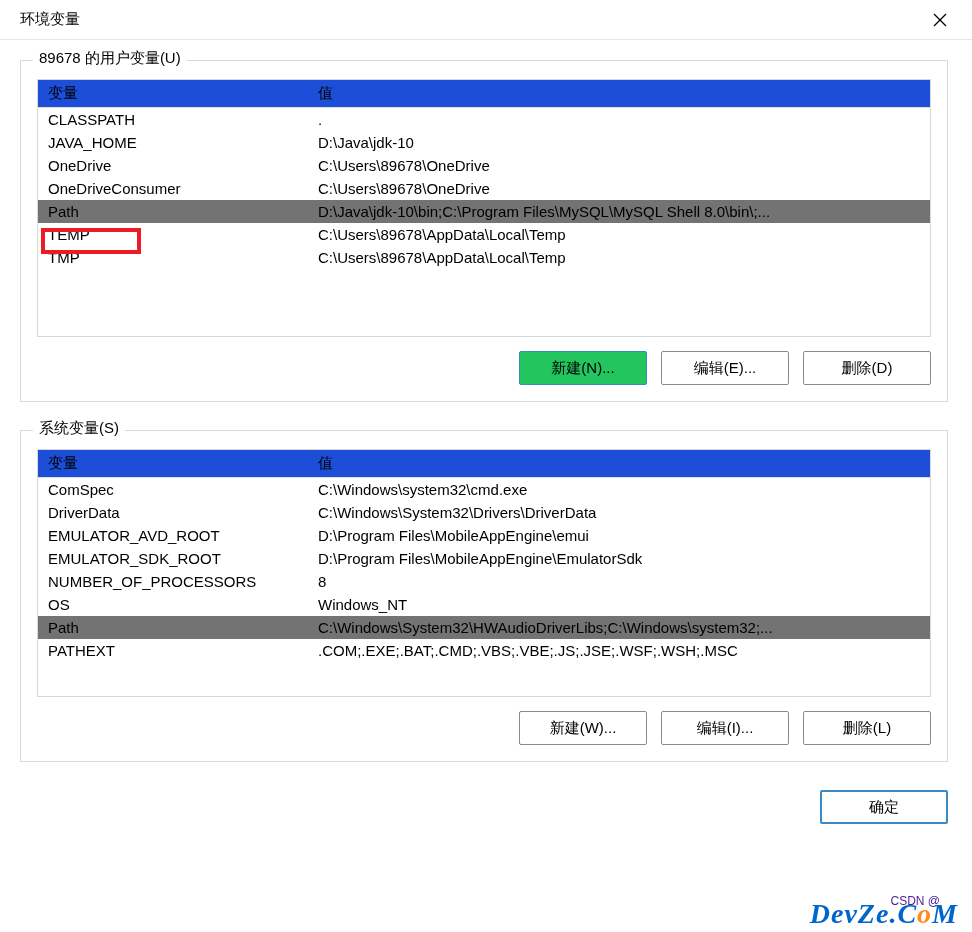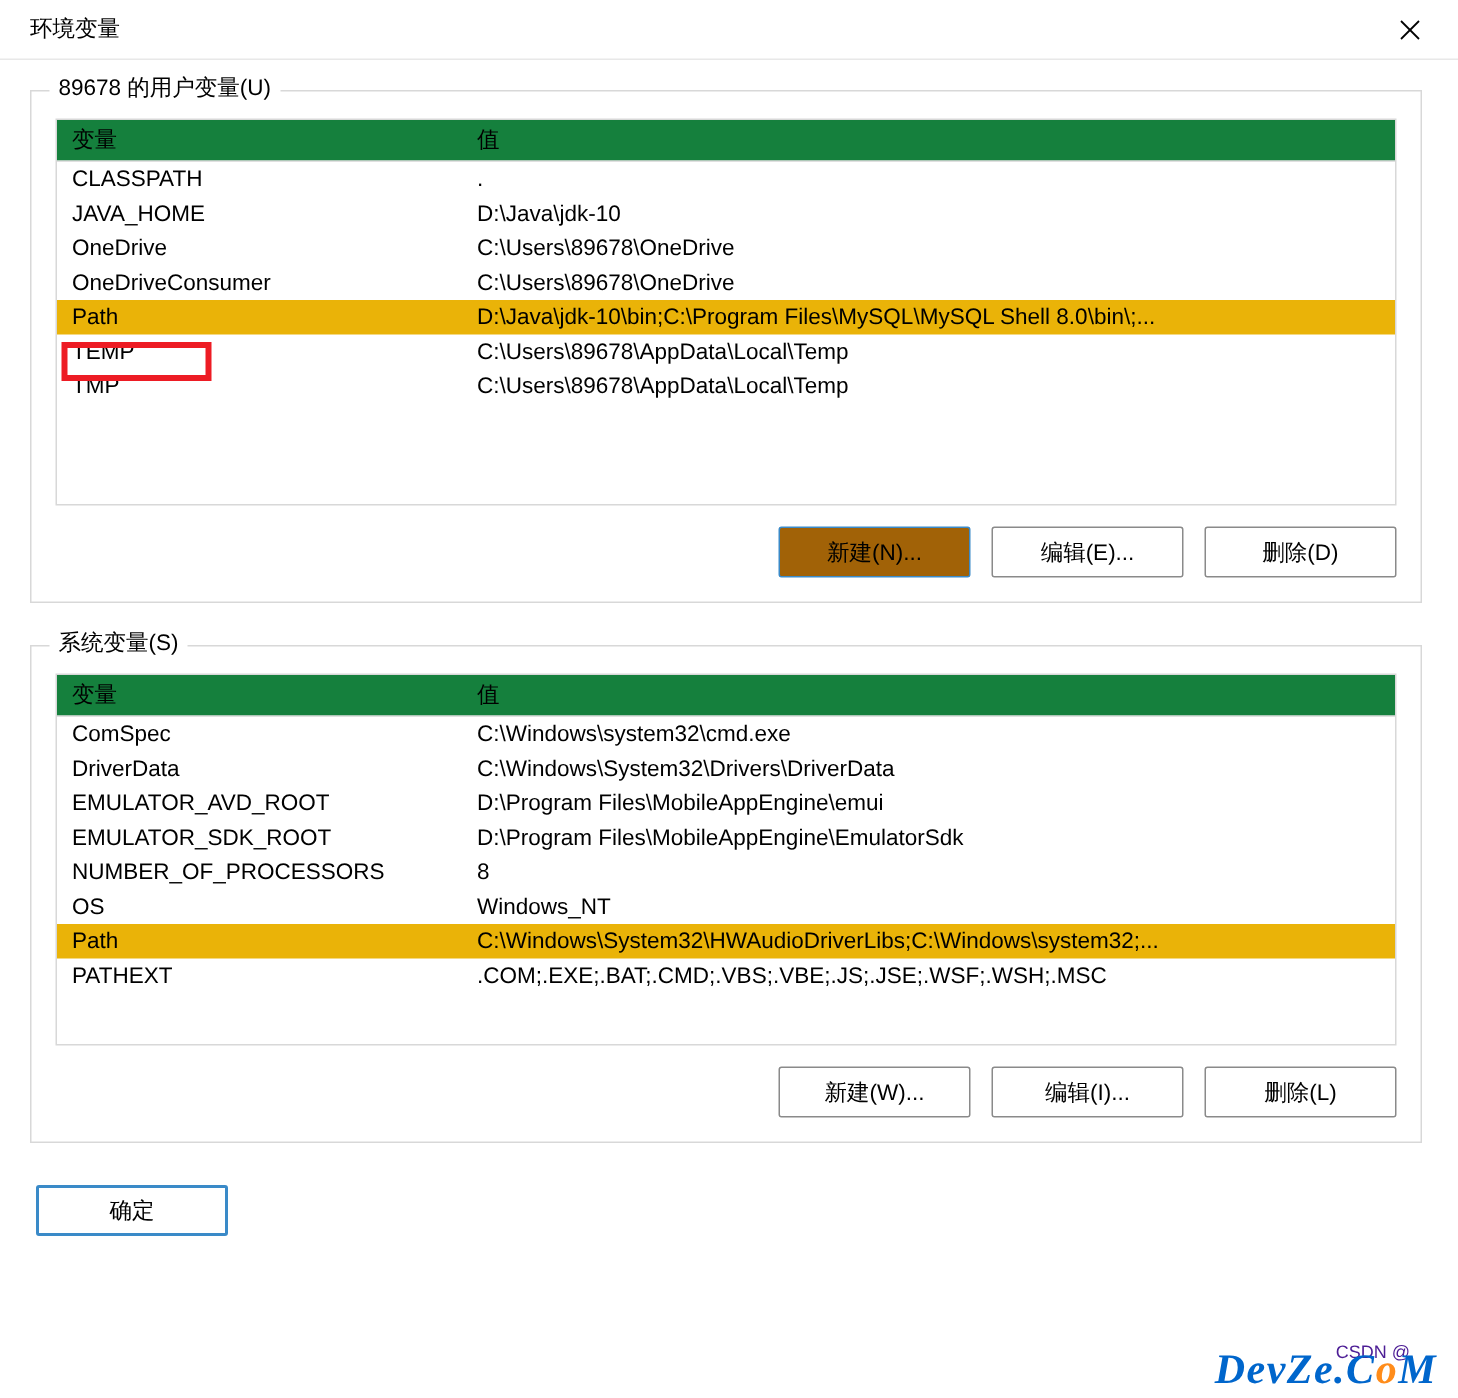--- a/index.html
+++ b/index.html
@@ -49,31 +49,31 @@
 }
 .table-wrap.sys { height: 248px; overflow-y: scroll; }
 .table-wrap.sys::-webkit-scrollbar { width: 18px; }
 .table-wrap.sys::-webkit-scrollbar-track { background: #f4f4f4; }
 .table-wrap.sys::-webkit-scrollbar-thumb { background: #888; border: 4px solid #f4f4f4; }
 table { width: 100%; border-collapse: collapse; table-layout: fixed; }
 th {
   text-align: left;
   font-weight: normal;
   padding: 4px 10px;
-  background: #15803d;
+  background: #1d4ed8;
   border-bottom: 1px solid #e0e0e0;
 }
 th:first-child { width: 270px; }
 td {
   padding: 3px 10px;
   white-space: nowrap;
   overflow: hidden;
   text-overflow: ellipsis;
 }
-tr.row-selected { background: #eab308; }
+tr.row-selected { background: #737373; }
 .red-box {
   position: absolute;
   border: 4px solid #ed1c24;
   pointer-events: none;
 }
 .btn-row {
   display: flex;
   justify-content: flex-end;
   gap: 14px;
   margin-top: 14px;
@@ -86,27 +86,27 @@
   font-size: 15px;
   font-family: inherit;
   cursor: pointer;
   display: flex;
   align-items: center;
   justify-content: center;
   border-radius: 2px;
 }
 .btn.highlighted {
   border: 1px solid #3a8ac8;
-  background: #a16207;
+  background: #22c55e;
   text-align: center;
 }
 .btn.ok-btn { border: 2px solid #3a8ac8; }
 .bottom-row {
   display: flex;
-  justify-content: flex-start;
+  justify-content: flex-end;
   gap: 26px;
   padding: 0 24px;
   margin-top: 22px;
 }
 .watermark-csdn {
   position: absolute;
   right: 32px;
   bottom: 24px;
   color: #4c1d95;
   font-size: 12px;

